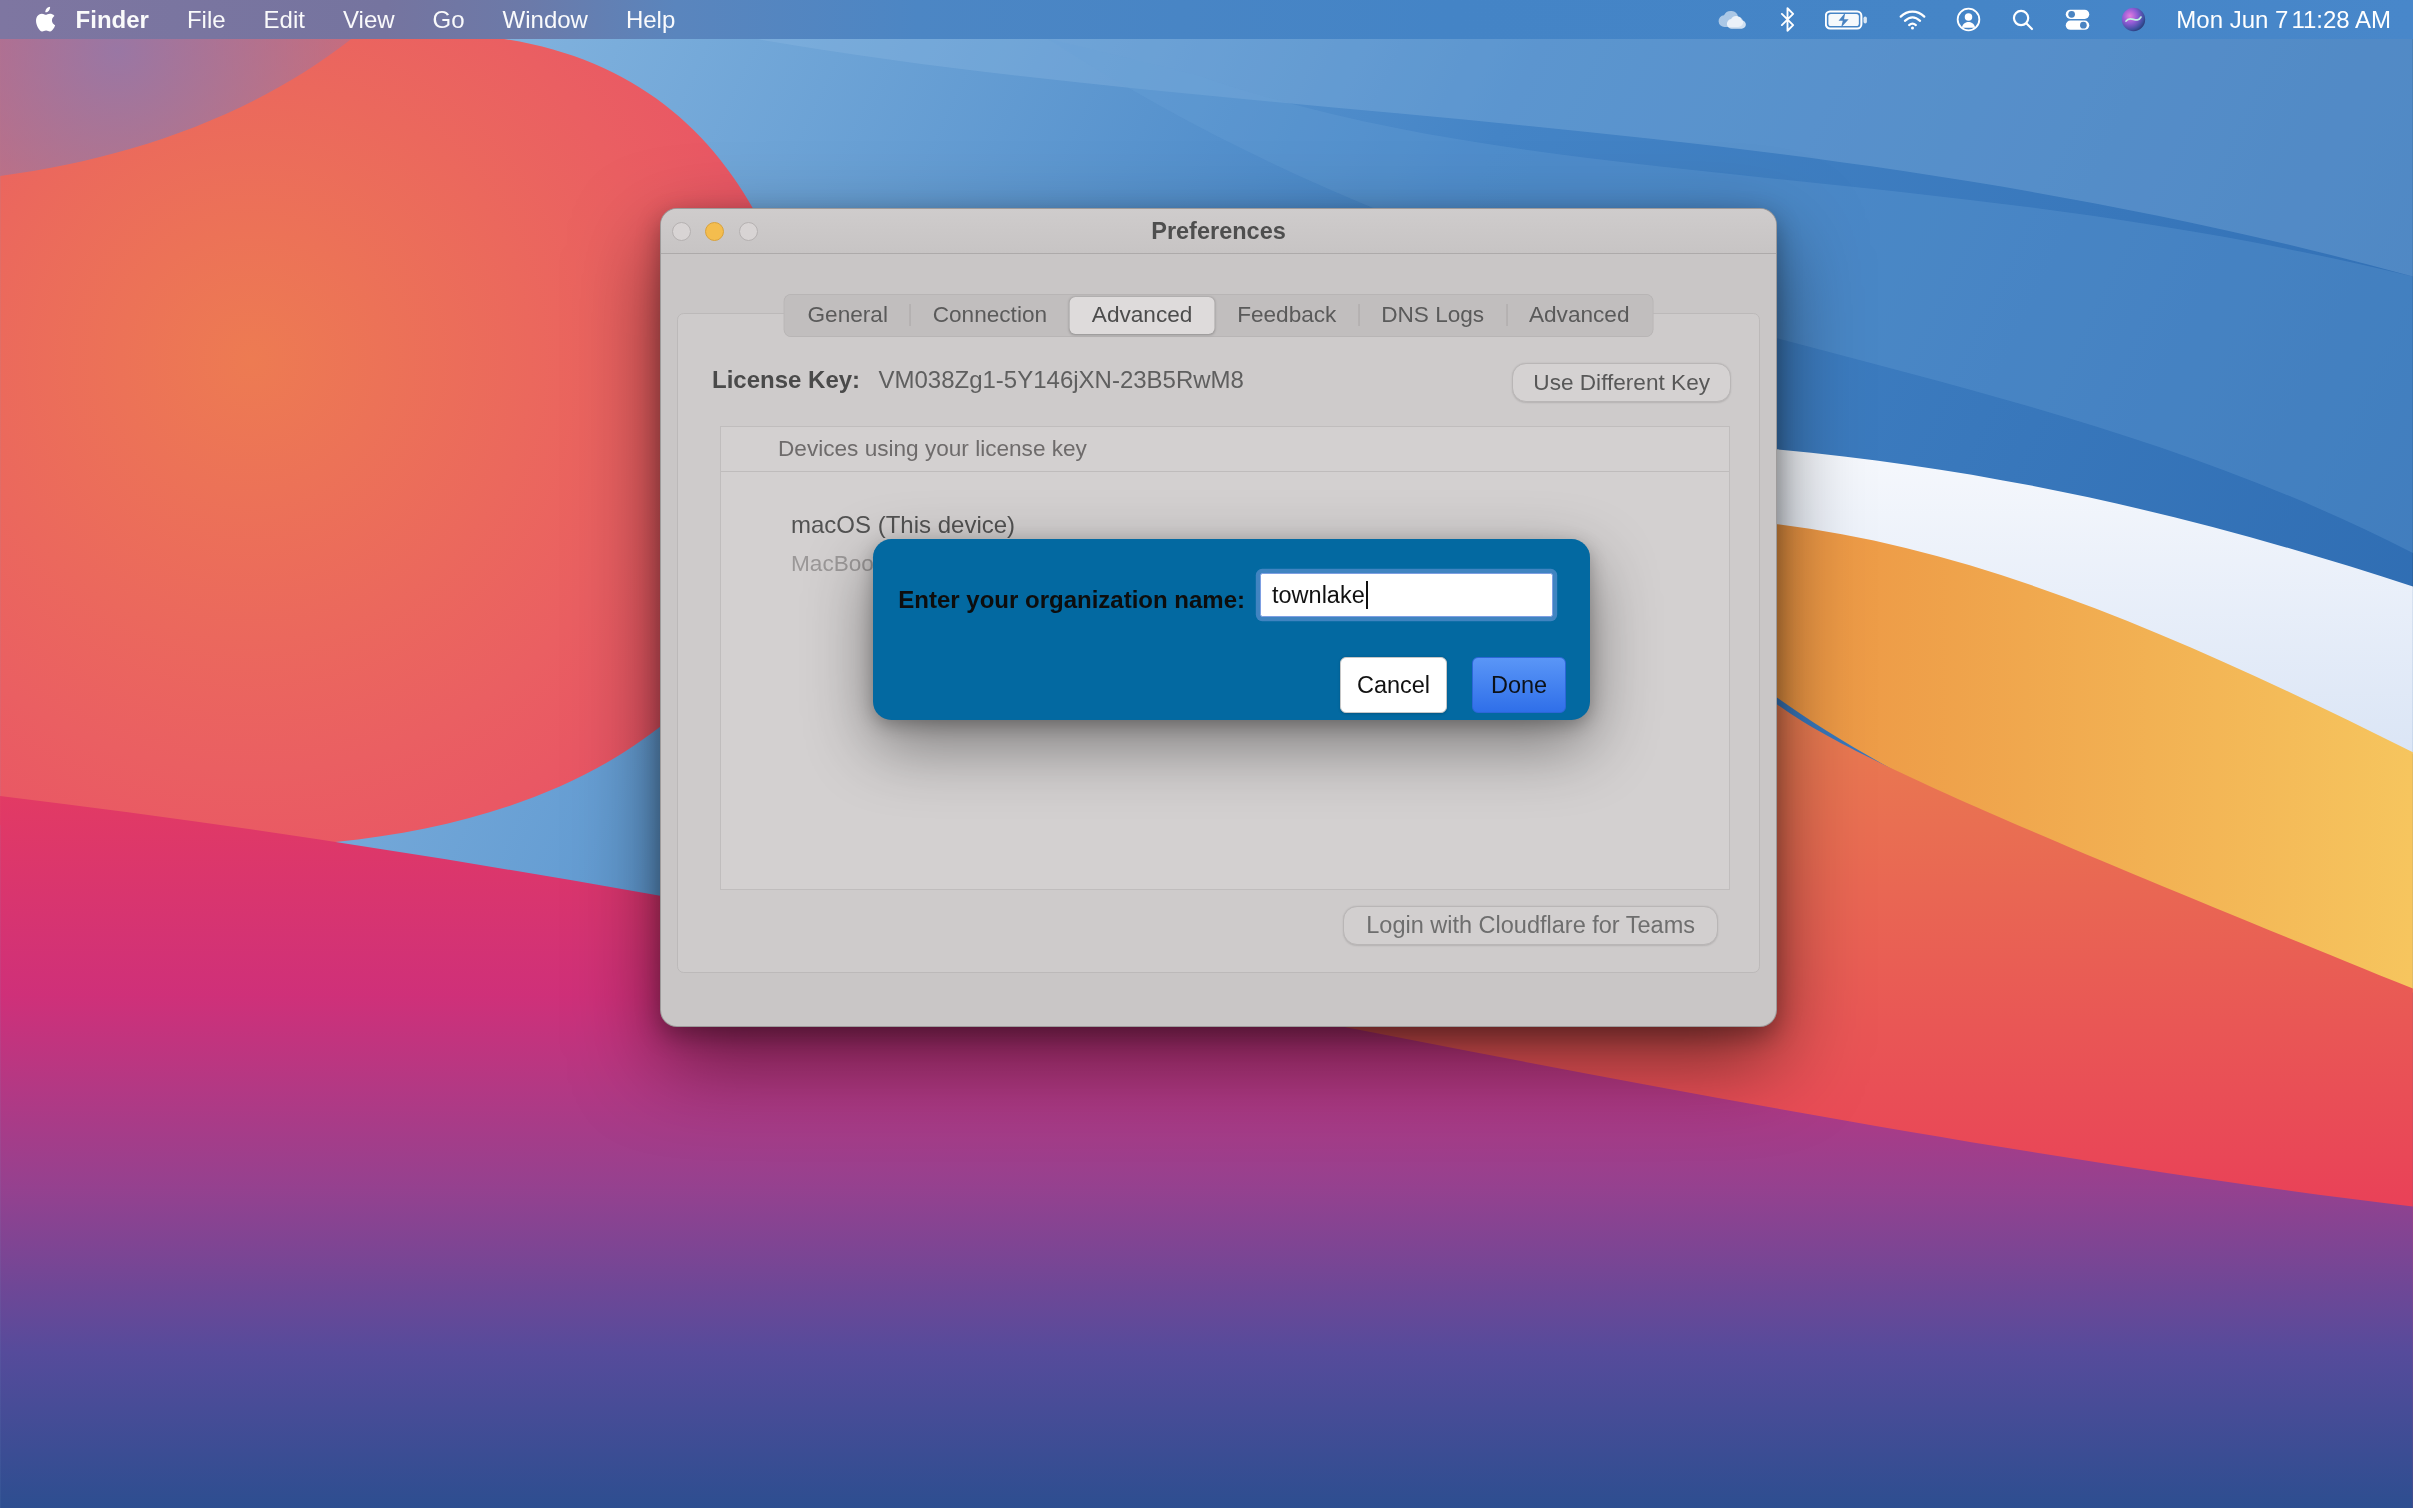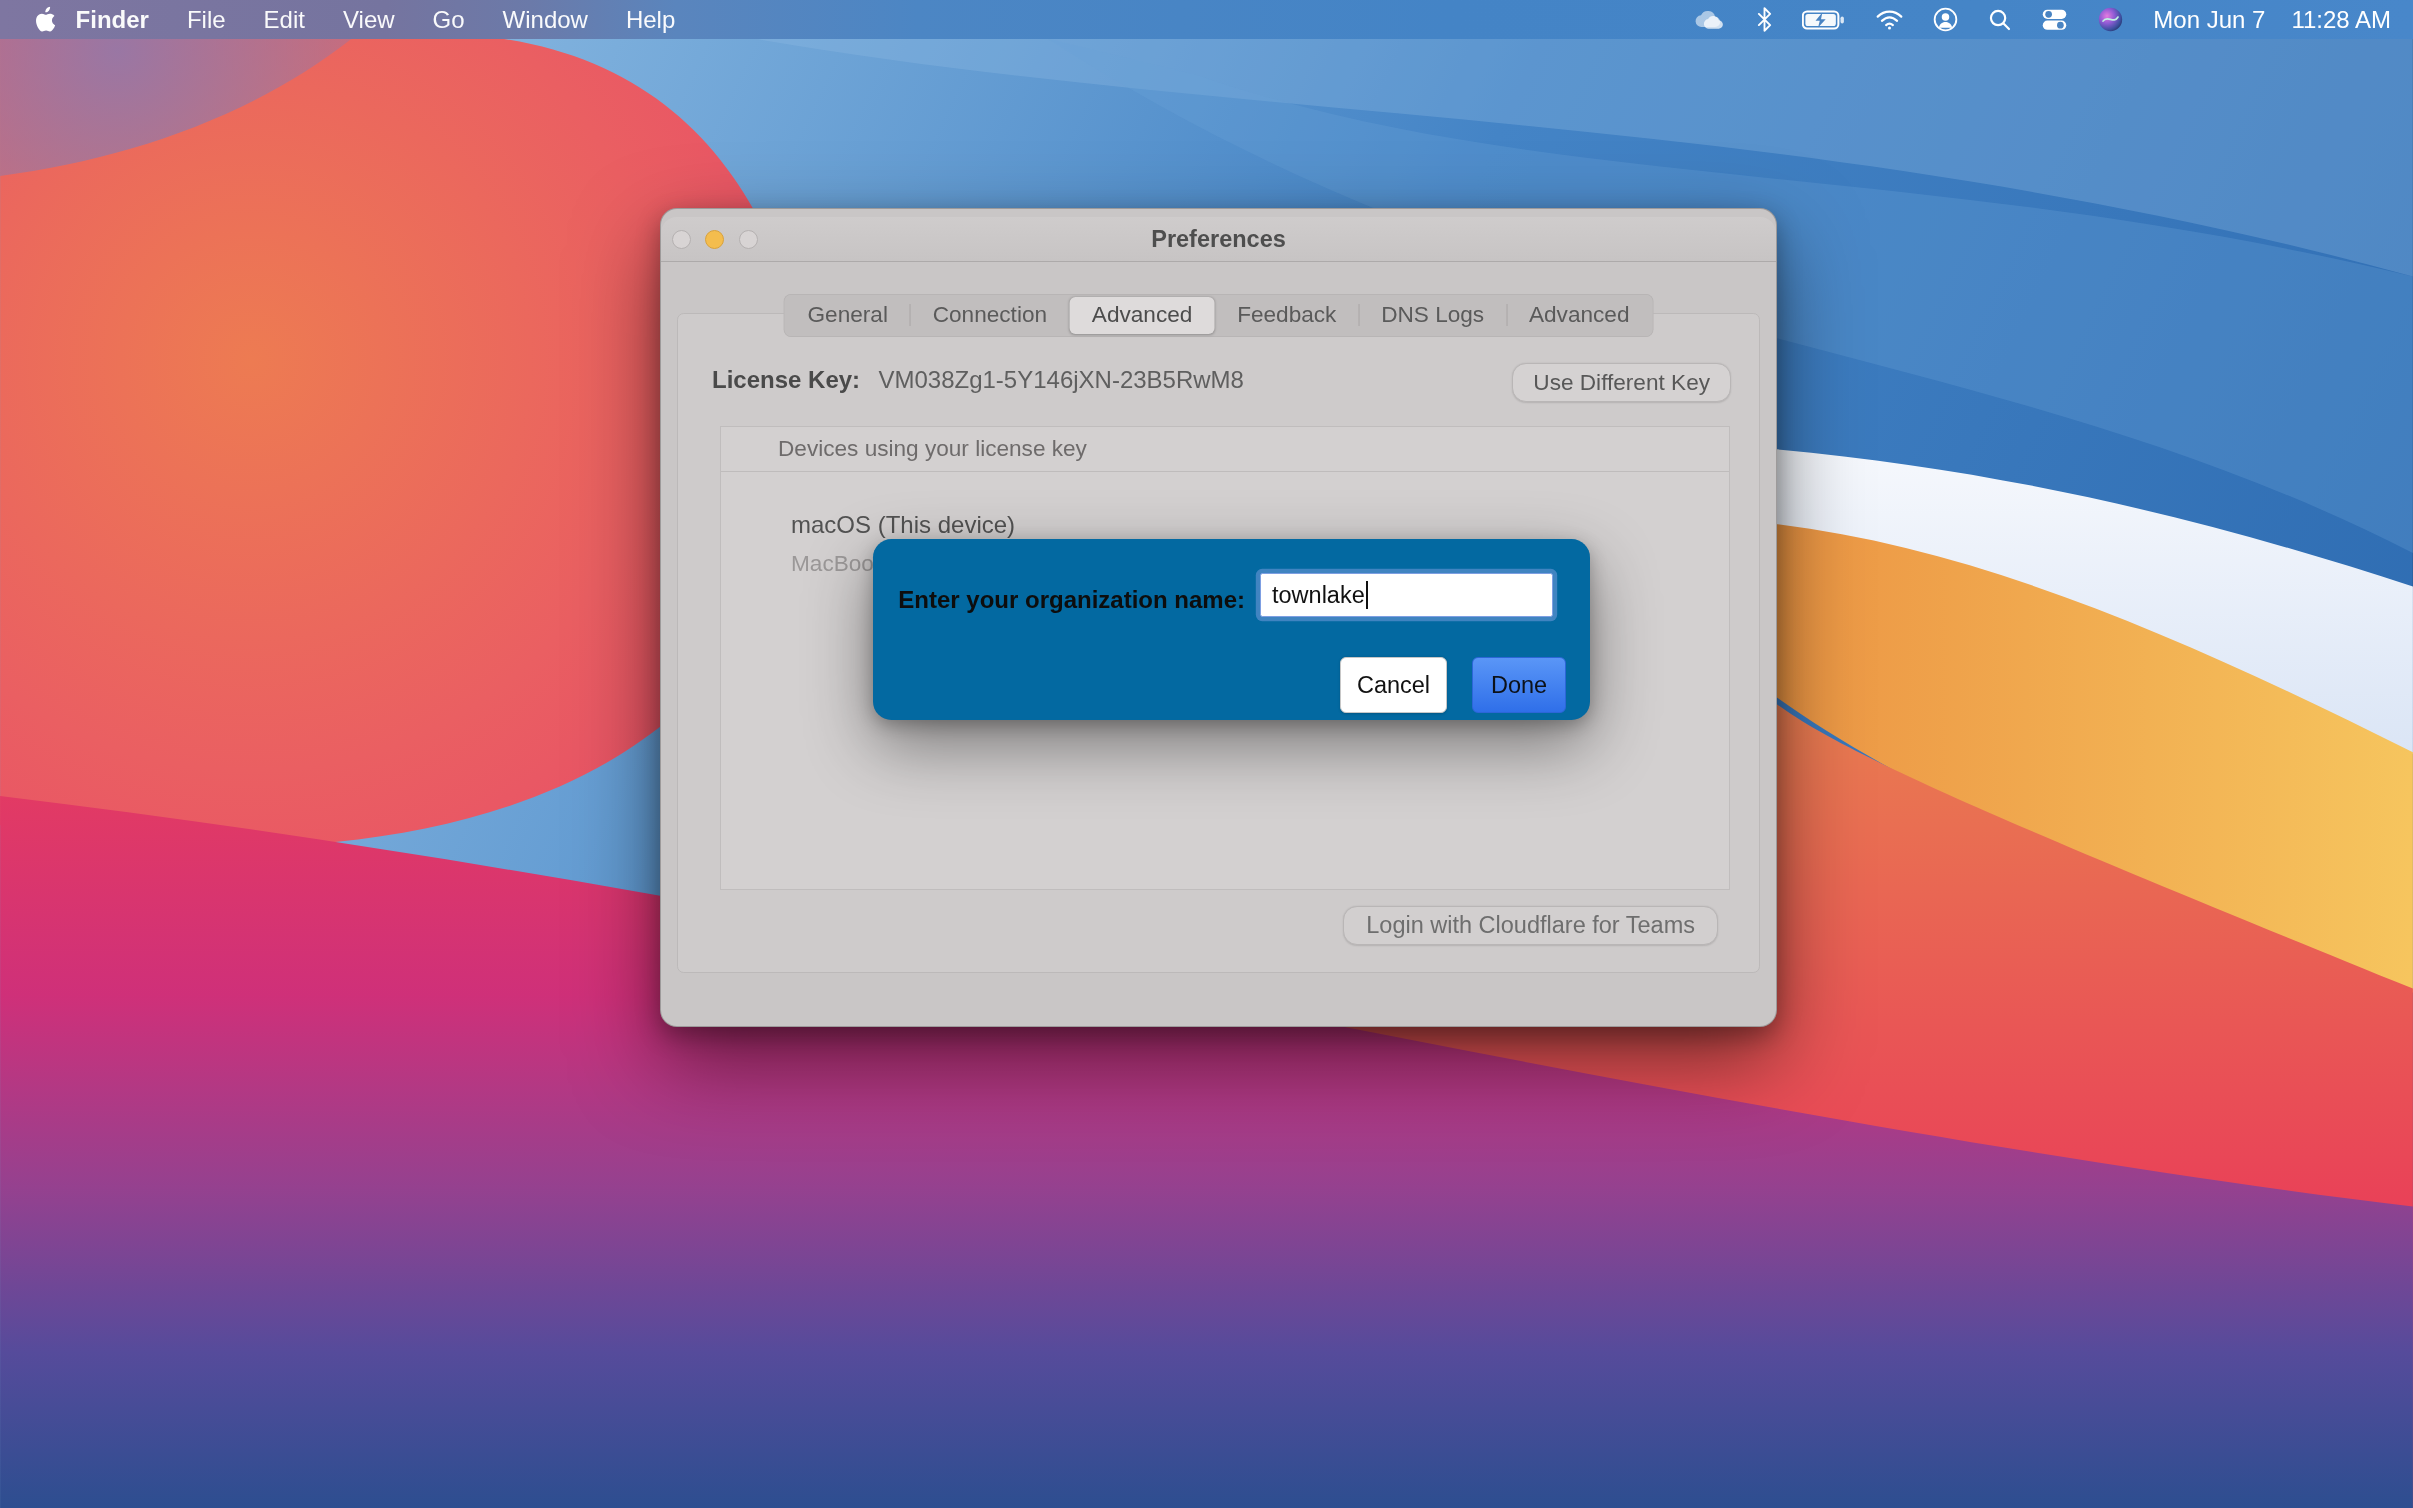--- a/index.html
+++ b/index.html
@@ -9,29 +9,29 @@
 
   
   #menubar{position:absolute;top:0;left:0;width:2413px;height:39px;z-index:50;
     background:linear-gradient(90deg,#7e76a1 0%,#75749f 16%,#6b7aa9 22%,#5a85bd 28%,#4c86c4 38%,#4484c6 60%,#4585c7 82%,#4887ca 100%);
     display:flex;align-items:center;color:#fff;font-size:24px;}
   .mb-left{display:flex;align-items:center;padding-left:34px;}
   .mb-item{padding:0 19px;line-height:39px;color:rgba(255,255,255,.96);}
   .mb-app{font-weight:bold;}
   .mb-right{margin-left:auto;display:flex;align-items:center;gap:30px;padding-right:22px;}
   .mb-ic{display:flex;align-items:center;justify-content:center;}
-  .mb-clock{display:flex;gap:26px;font-size:24px;white-space:nowrap;}
+  .mb-clock{display:flex;gap:3px;font-size:24px;white-space:nowrap;}
 
   
   #window{position:absolute;left:660px;top:208px;width:1115px;height:817px;z-index:10;
     background:#c9c6c6;border-radius:17px;border:0.8px solid rgba(0,0,0,.22);
     box-shadow:0 34px 84px rgba(0,0,0,.5),0 8.4px 25px rgba(0,0,0,.3);}
   #titlebar{position:absolute;top:0;left:0;right:0;height:44px;
     background:linear-gradient(#cfcccc,#c7c4c4);border-radius:16px 16px 0 0;
-    border-bottom:0.8px solid #adaaaa;margin-top:8px;}
+    border-bottom:0.8px solid #adaaaa;}
   .wtitle{position:absolute;left:0;right:0;top:0;line-height:44px;text-align:center;
     font-size:23.5px;font-weight:bold;color:#4e4e4e;}
   .tl{position:absolute;top:12.6px;width:19px;height:19px;border-radius:50%;box-sizing:border-box;}
   .tl1{left:11px;background:#d8d4d4;border:0.8px solid #b5b1b1;}
   .tl2{left:44px;background:#f4bd4e;border:0.8px solid #d9a23c;}
   .tl3{left:78px;background:#d8d4d4;border:0.8px solid #b5b1b1;}
 
   #tabbar{position:absolute;top:85px;left:50%;transform:translateX(-50%);z-index:3;
     display:inline-flex;align-items:center;background:#c1bebe;border-radius:7.5px;padding:2.5px;
     box-shadow:inset 0 0 0 0.8px rgba(0,0,0,.06);}

